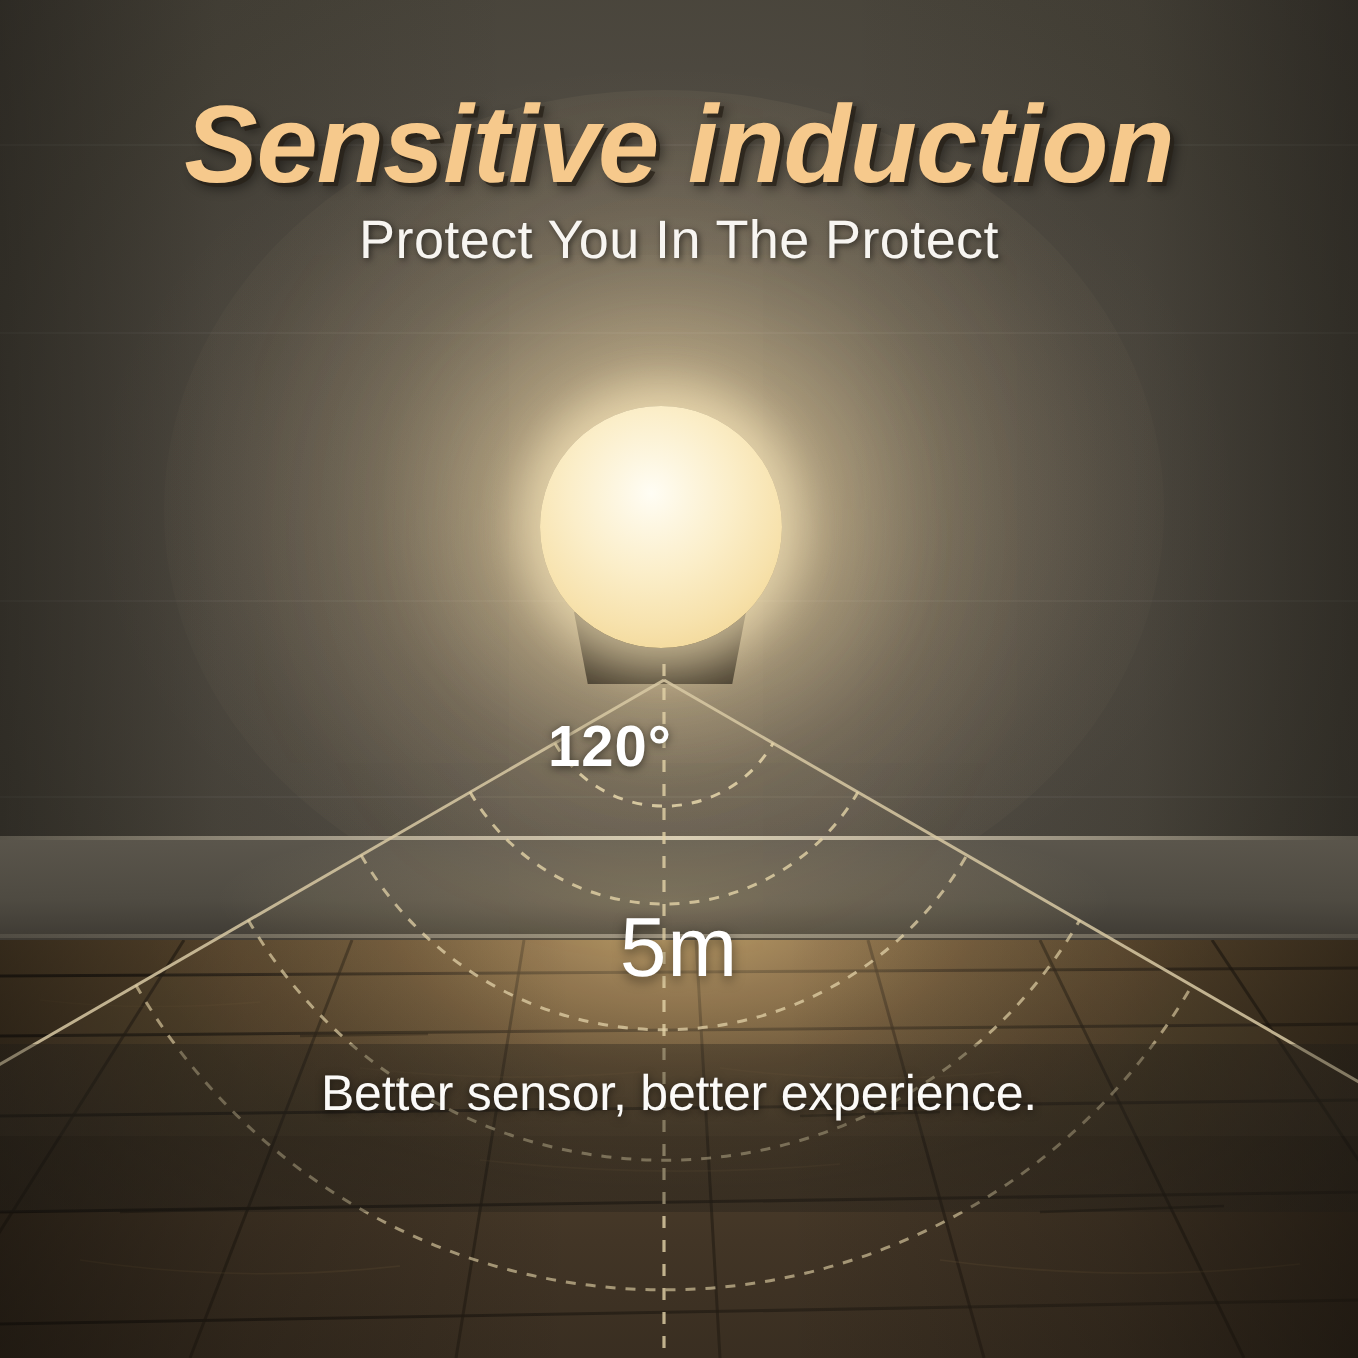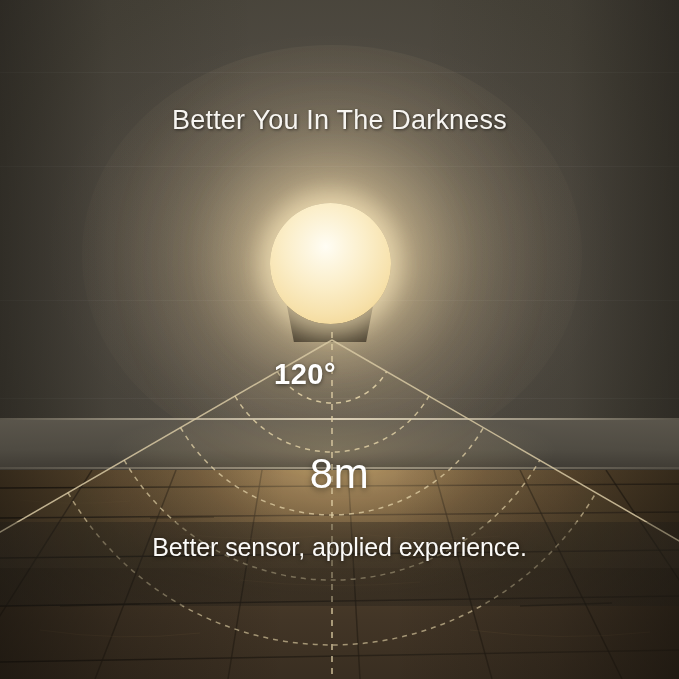--- a/index.html
+++ b/index.html
@@ -363,25 +363,26 @@
       <path d="M 277.4 371.5 A 63 63 0 0 0 386.6 371.5" opacity="0.88"></path>
       <path d="M 235.0 396.0 A 112 112 0 0 0 429.0 396.0" opacity="0.80"></path>
       <path d="M 180.5 427.5 A 175 175 0 0 0 483.5 427.5" opacity="0.74"></path>
       <path d="M 124.1 460.0 A 240 240 0 0 0 539.9 460.0" opacity="0.68"></path>
       <path d="M  67.9 492.5 A 305 305 0 0 0 596.1 492.5" opacity="0.62"></path>
     </g>
 
     <path d="M 332 340 L -62 568 L 726 568 Z" fill="#ffe2a8" opacity="0.035"></path>
   </svg>
 
-
-  <div class="subheadline">Better You In The Darkness</div>
+  <div class="headline">Sensitive induction</div>
+
+  <div class="subheadline">Protect You In The Protect</div>
 
   <div class="angle-label">120°</div>
 
-  <div class="distance-label">8m</div>
+  <div class="distance-label">5m</div>
 
   <div class="caption-band"></div>
 
-  <div class="caption caption-1">Better sensor, applied experience.</div>
+  <div class="caption caption-1">Better sensor, better experience.</div>
 
 
 </div>
 
 </body></html>

